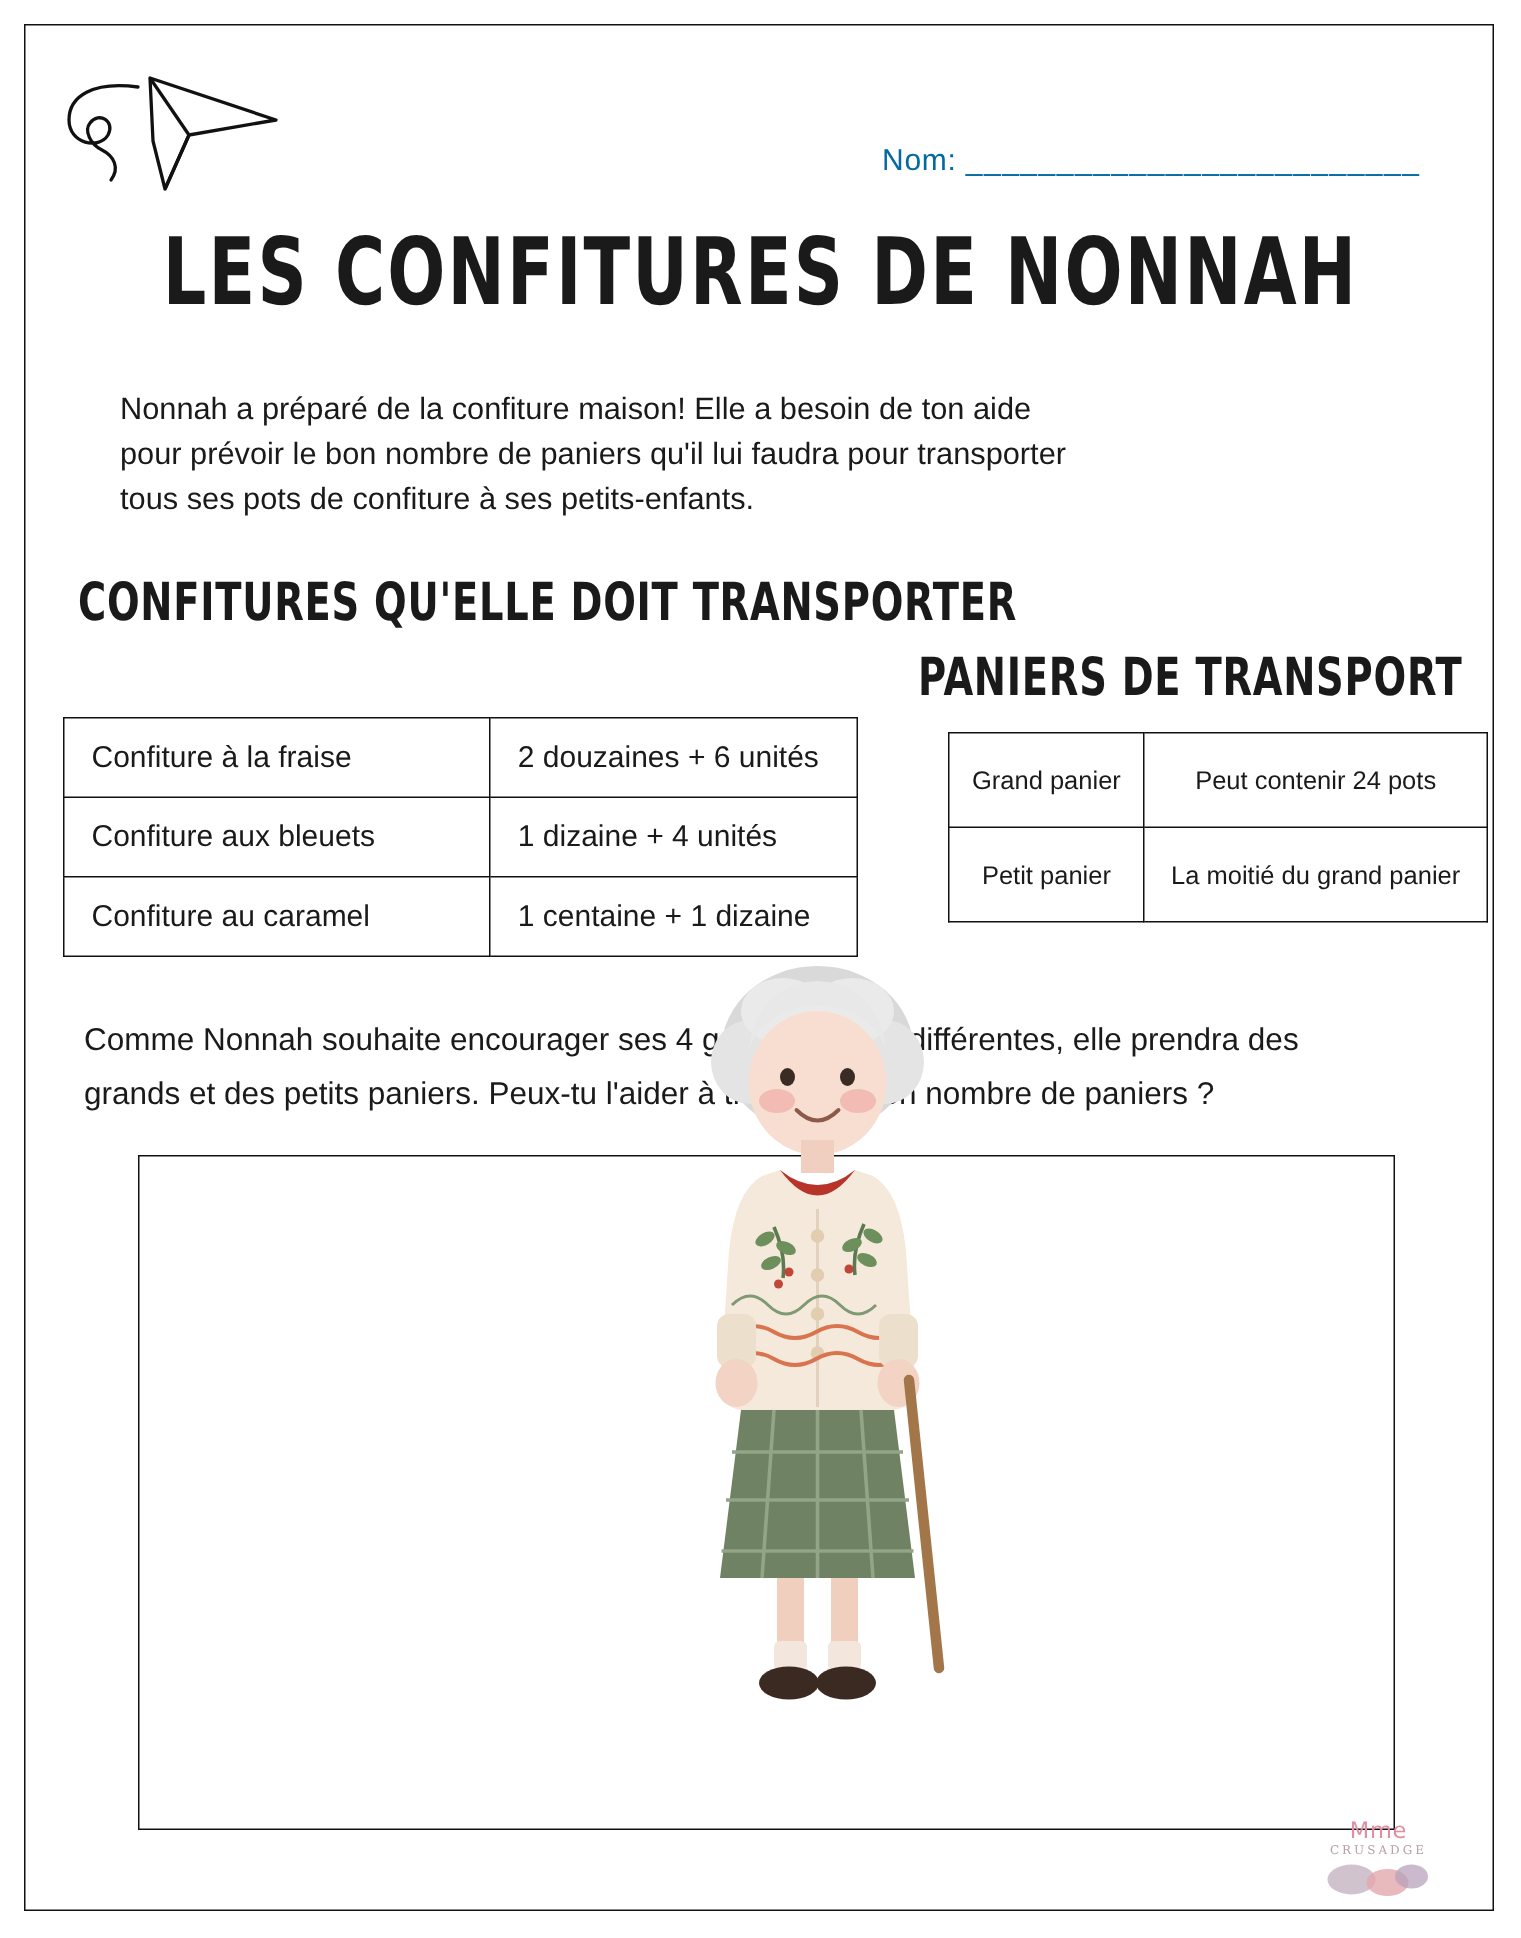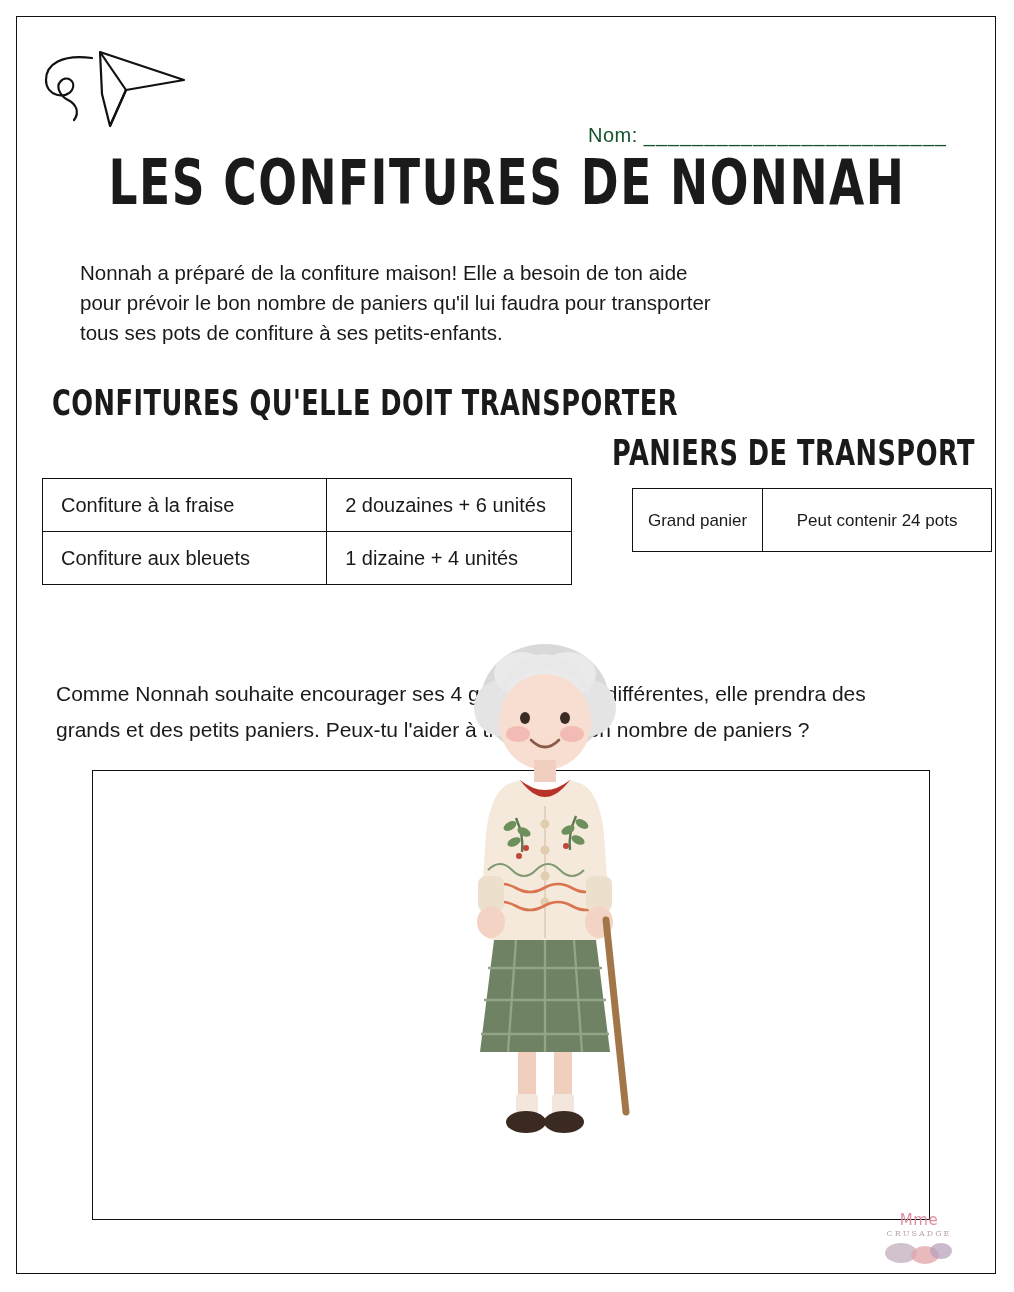--- a/index.html
+++ b/index.html
@@ -35,23 +35,22 @@
   }
 
   .name-line {
     position: absolute;
     right: 46px;
     top: 96px;
     width: 380px;
     text-align: left;
     font-size: 20px;
     letter-spacing: 0.5px;
-    color: #14532d;
+    color: #0369a1;
     white-space: nowrap;
-    margin-top: 28px;
   }
   .name-label { font-size: 20px; }
   .name-blank { letter-spacing: 1px; font-size: 20px; }
 
   .title {
     position: absolute;
     left: 0;
     right: 0;
     top: 146px;
     text-align: center;
@@ -222,30 +221,38 @@
 <table class="grid" id="jams-table">
   <tbody>
     <tr>
       <td class="col-a">Confiture à la fraise</td>
       <td class="col-b">2 douzaines + 6 unités</td>
     </tr>
     <tr>
       <td class="col-a">Confiture aux bleuets</td>
       <td class="col-b">1 dizaine + 4 unités</td>
     </tr>
+    <tr>
+      <td class="col-a">Confiture au caramel</td>
+      <td class="col-b">1 centaine + 1 dizaine</td>
+    </tr>
   </tbody>
 </table>
 
 <div class="section-heading" id="baskets-heading">PANIERS DE TRANSPORT</div>
 
 <table class="grid" id="baskets-table">
   <tbody>
     <tr>
       <td class="b-col-a">Grand panier</td>
       <td class="b-col-b">Peut contenir 24 pots</td>
+    </tr>
+    <tr>
+      <td class="b-col-a">Petit panier</td>
+      <td class="b-col-b">La moitié du grand panier</td>
     </tr>
   </tbody>
 </table>
 
 <div class="question">
   <div>Comme Nonnah souhaite encourager ses 4 gourmandises différentes, elle prendra des</div>
   <div>grands et des petits paniers. Peux-tu l'aider à trouver le bon nombre de paniers ?</div>
 </div>
 
 <div class="answer-box"></div>

